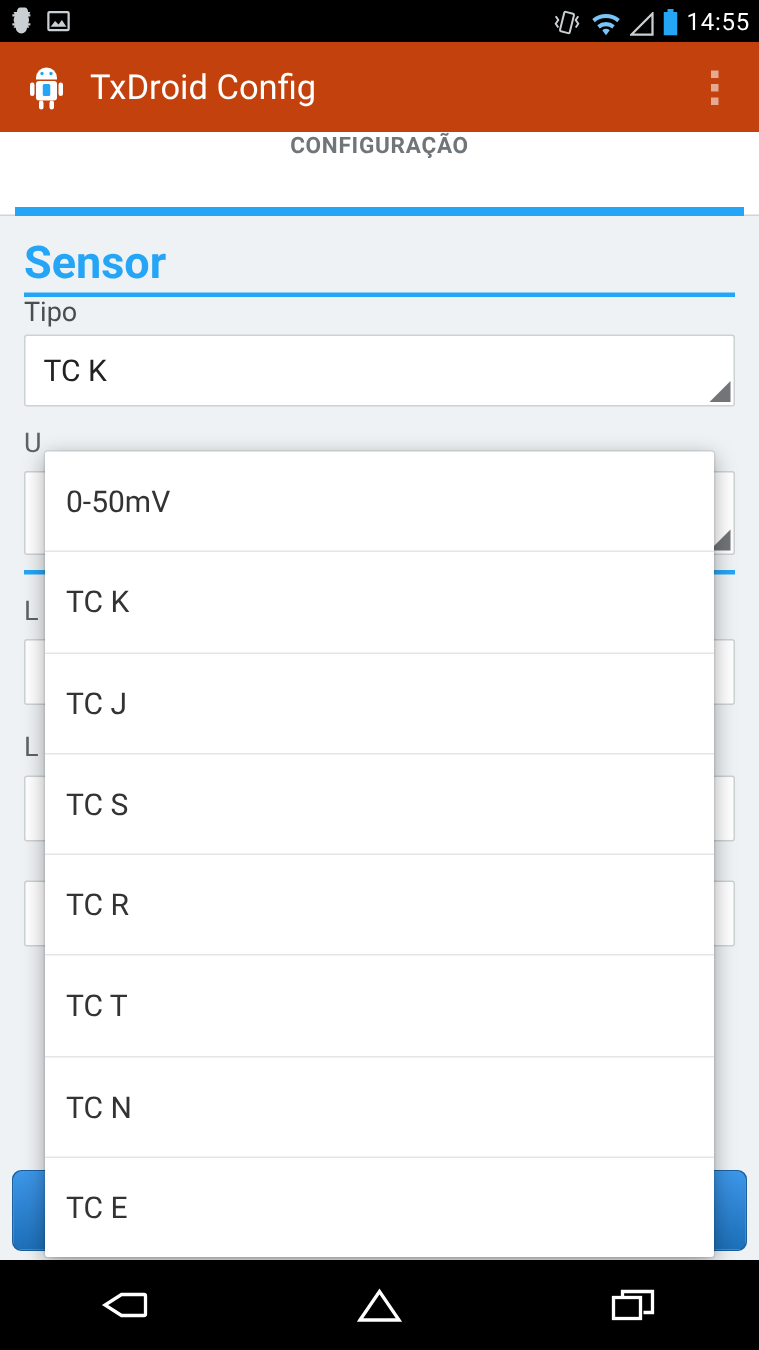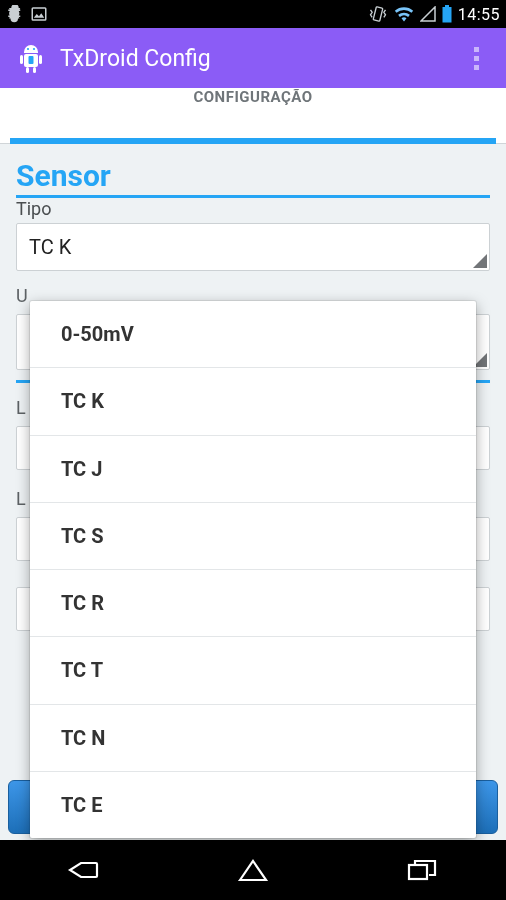--- a/index.html
+++ b/index.html
@@ -10,27 +10,27 @@
   .status-bar {
     height: 28px;
     background: #000;
     color: #c9cfd3;
     display: flex;
     align-items: center;
     padding: 0 6px;
     font-size: 14px;
   }
   .status-left { display: flex; gap: 6px; align-items: center; }
-  .status-right { margin-left: auto; display: flex; gap: 6px; align-items: center; }
+  .status-right { margin-left: auto; display: flex; gap: 6px; align-items: flex-end; }
   .s-icon { display: inline-flex; align-items: center; justify-content: center; }
 
   
   .action-bar {
     height: 60px;
-    background: #8b5cf6;
+    background: #c2410c;
     display: flex;
     align-items: center;
     padding: 0 14px 0 14px;
     color: #fff;
   }
   .app-icon { width: 34px; height: 34px; margin-right: 12px; display:flex; align-items:center; justify-content:center;}
   .app-title { font-size: 23px; font-weight: 400; flex: 1; }
   .overflow { width: 32px; height: 44px; display: flex; flex-direction: column; align-items: center; justify-content: center; gap: 4px; }
   .overflow span { width: 5px; height: 5px; background: #fff; opacity: 0.55; }
 
@@ -125,25 +125,24 @@
     border-radius: 2px;
     overflow: hidden;
     display: flex;
     flex-direction: column;
   }
   .dropdown-item {
     flex: 1;
     min-height: 0;
     display: flex;
     align-items: center;
-    padding: 0 31px;
+    padding: 0 14px;
     font-size: 20px;
     color: #333;
     border-bottom: 1px solid #e3e6e8;
-    font-weight: bold;
   }
   .dropdown-item:last-child { border-bottom: none; }
 
   
   .nav-bar {
     position: absolute;
     left: 0; right: 0; bottom: 0;
     height: 60px;
     background: #000;
     display: flex;

